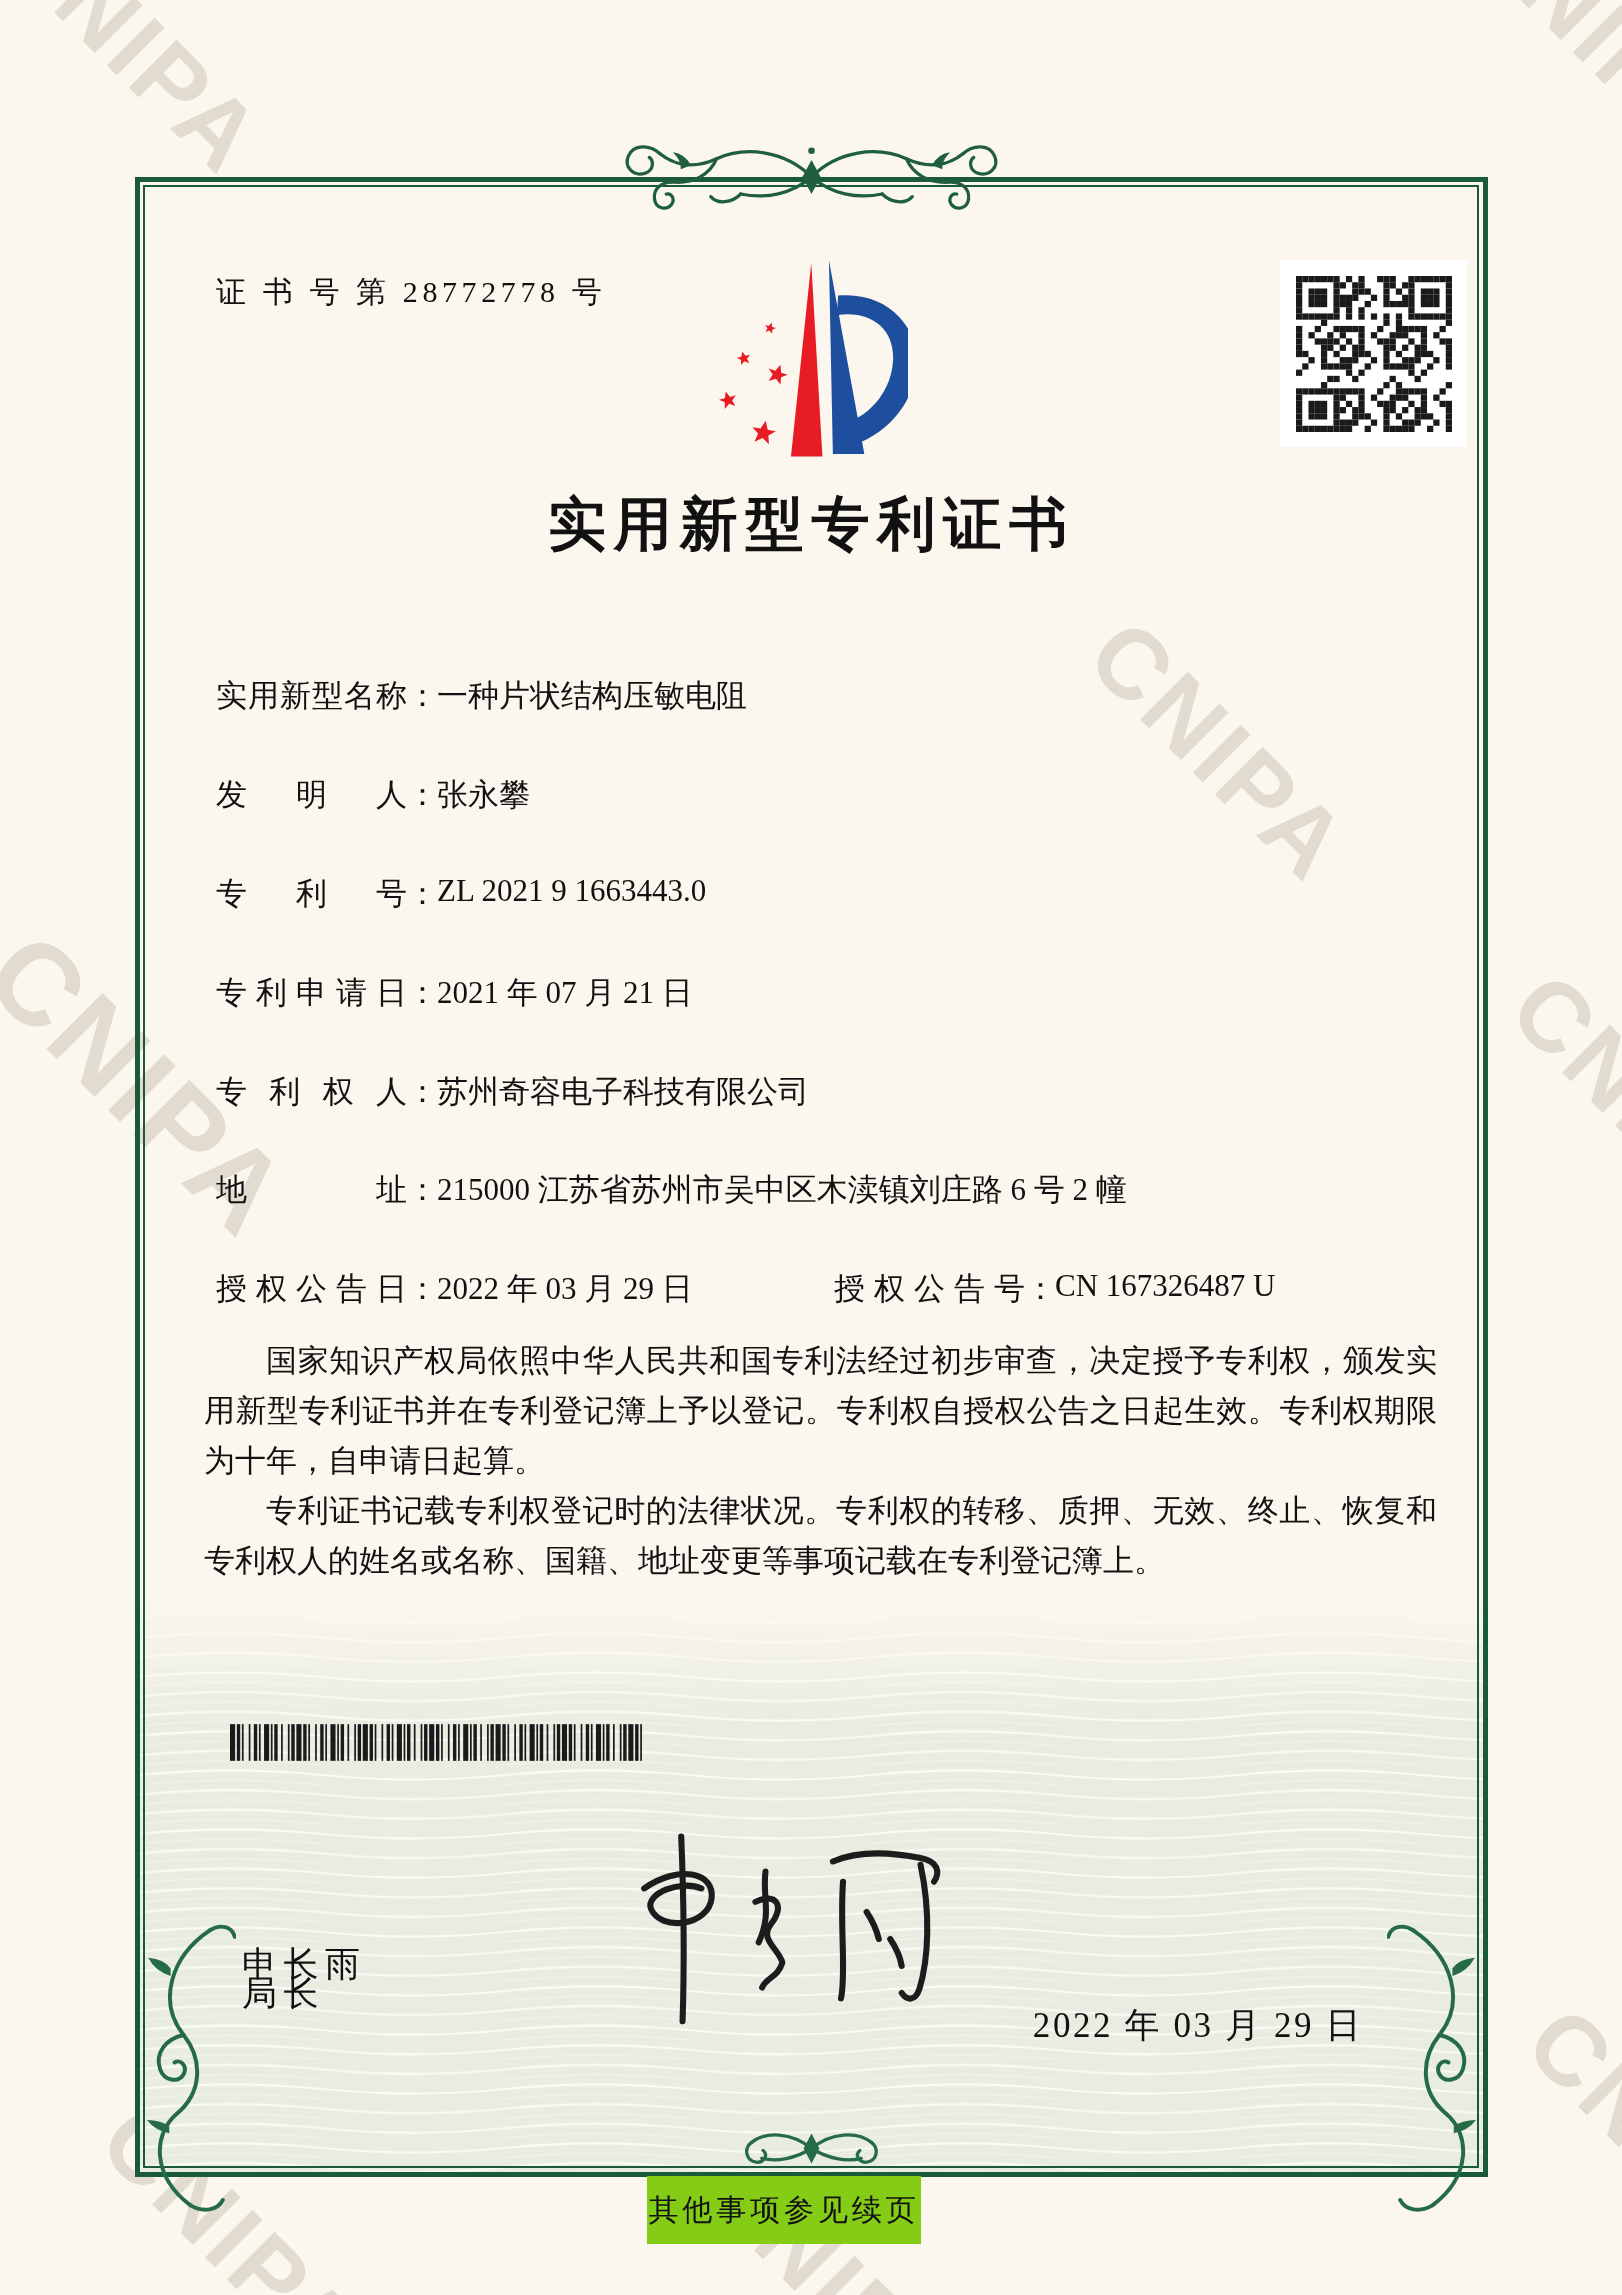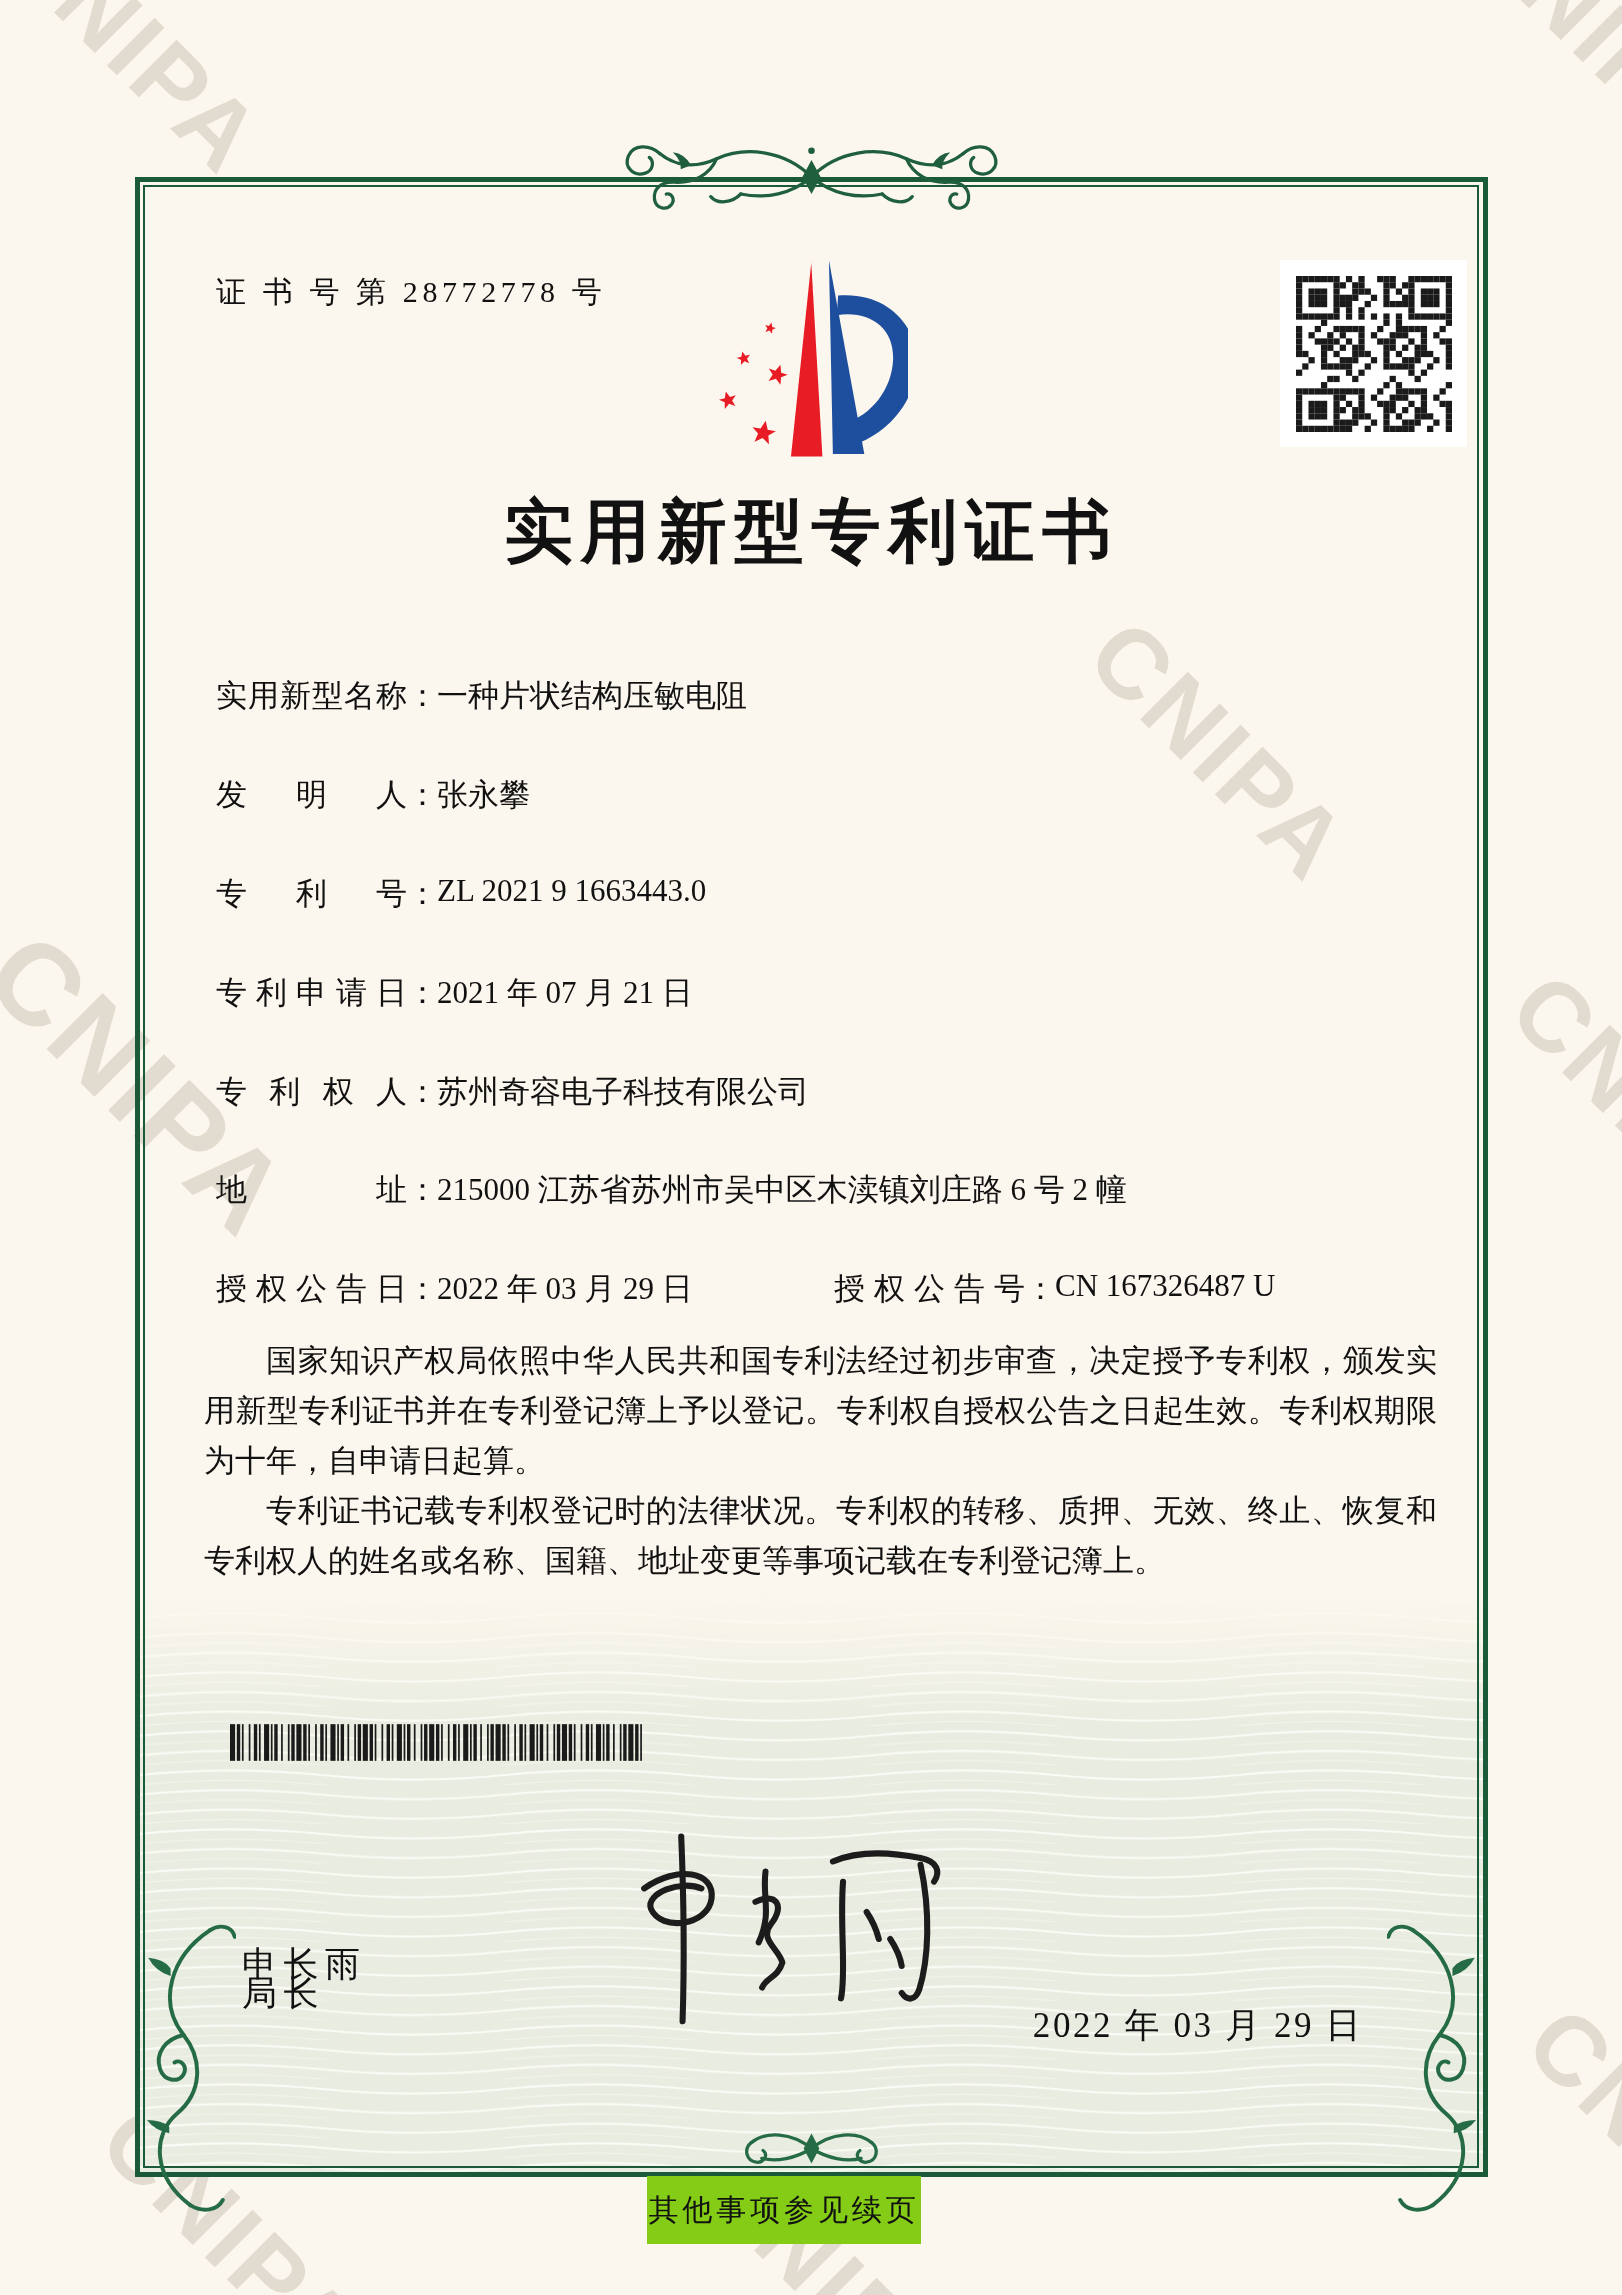--- a/index.html
+++ b/index.html
@@ -36,21 +36,21 @@
   .orn-bl{left:92px;top:1917px;}
   .orn-br{left:1387px;top:1917px;transform:scaleX(-1);}
   .orn-bc{left:733px;top:2119px;}
 
   
   .certno{position:absolute;left:216px;top:272px;font-size:30px;letter-spacing:4.6px;}
   .logo{position:absolute;left:708px;top:255px;}
   .qrbox{position:absolute;left:1280px;top:260px;width:187px;height:187px;background:#fff;}
   .qrbox svg{position:absolute;left:15.7px;top:15.7px;}
   .title{position:absolute;left:0;top:486px;width:1623px;margin:0;text-align:center;
-         font-size:69px;font-weight:bold;letter-spacing:7.9px;}
+         font-size:58px;font-weight:bold;letter-spacing:7.9px;}
 
   
   .fields{position:absolute;left:216px;top:0;width:1243px;}
   .frow{position:absolute;left:0;font-size:31px;white-space:nowrap;}
   .r0{top:675px;} .r1{top:774px;font-family:Liberation Serif, serif;} .r2{top:873px;} .r3{top:972px;}
   .r4{top:1071px;} .r5{top:1169px;} .r6{top:1268px;}
   .flabel{display:inline-block;width:191px;text-align:justify;text-align-last:justify;vertical-align:top;}
   .fcolon{display:inline-block;width:30px;vertical-align:top;}
   .grant-no{position:absolute;left:618px;top:0;white-space:nowrap;}
 

